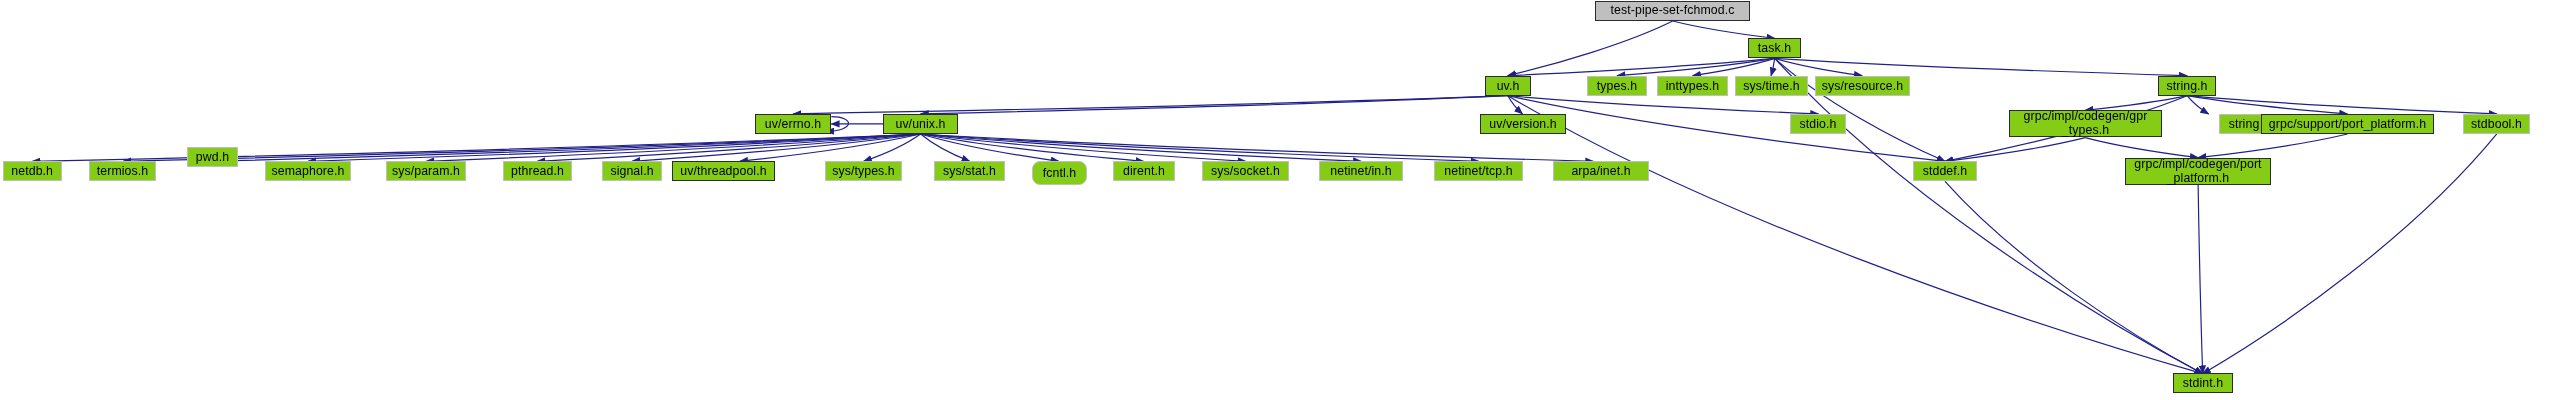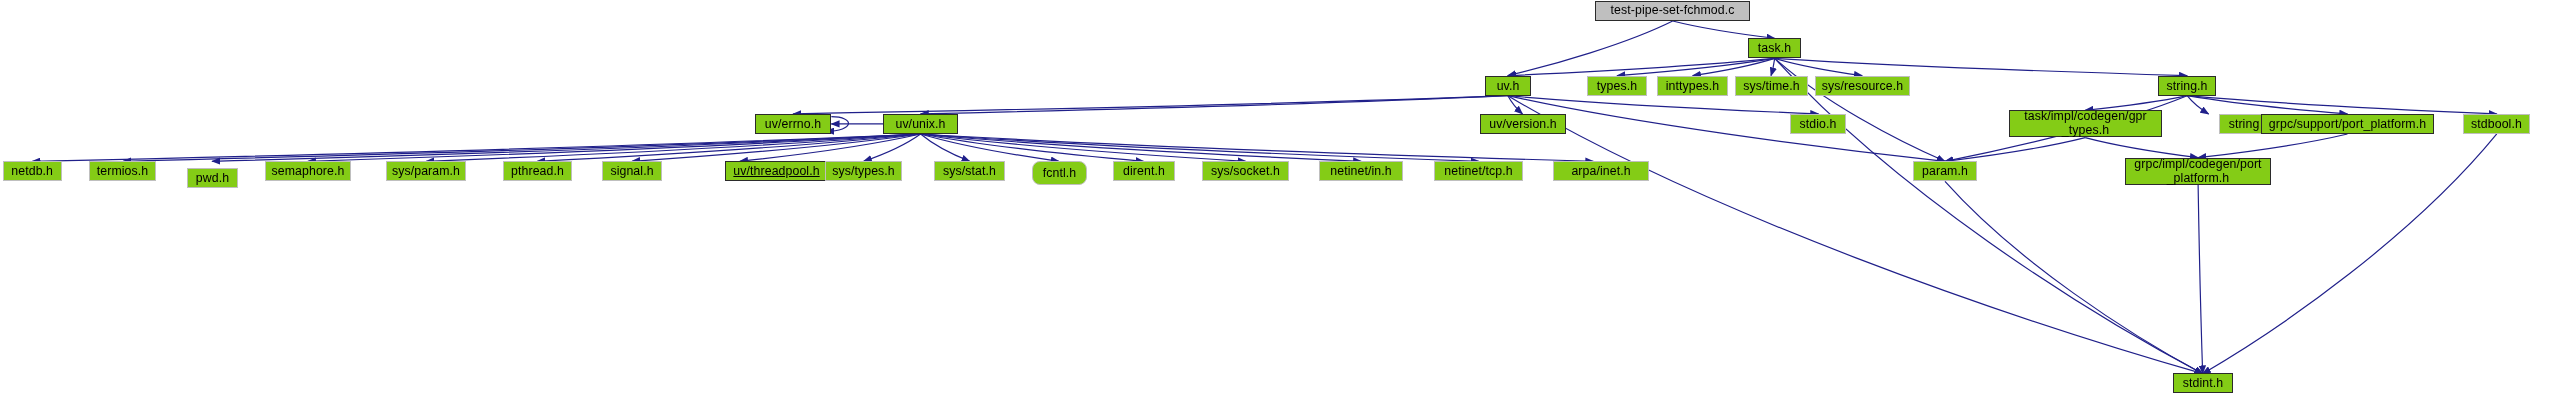--- a/index.html
+++ b/index.html
@@ -78,40 +78,40 @@
       <div class="node linked" style="left: 1485px; top: 76px; width: 46px; height: 20px;">uv.h</div>
       <div class="node plain" style="left: 1587px; top: 76px; width: 60px; height: 20px;">types.h</div>
       <div class="node plain" style="left: 1657px; top: 76px; width: 71px; height: 20px;">inttypes.h</div>
       <div class="node plain" style="left: 1735px; top: 76px; width: 73px; height: 20px;">sys/time.h</div>
       <div class="node plain" style="left: 1815px; top: 76px; width: 95px; height: 20px;">sys/resource.h</div>
       <div class="node linked" style="left: 2158px; top: 76px; width: 58px; height: 20px;">string.h</div>
       <div class="node linked" style="left: 755px; top: 114px; width: 76px; height: 20px;">uv/errno.h</div>
       <div class="node linked" style="left: 883px; top: 114px; width: 75px; height: 20px;">uv/unix.h</div>
       <div class="node linked" style="left: 1480px; top: 114px; width: 86px; height: 20px;">uv/version.h</div>
       <div class="node plain" style="left: 1790px; top: 114px; width: 56px; height: 20px;">stdio.h</div>
-      <div class="node linked two-line" style="left: 2009px; top: 110px; width: 153px; height: 27px;">task/impl/codegen/gpr
+      <div class="node linked two-line" style="left: 2009px; top: 110px; width: 153px; height: 27px;">grpc/impl/codegen/gpr
 _types.h</div>
       <div class="node plain" style="left: 2184px; top: 114px; width: 50px; height: 20px; margin-left: 35px;">string</div>
       <div class="node linked" style="left: 2261px; top: 114px; width: 173px; height: 20px;">grpc/support/port_platform.h</div>
       <div class="node plain" style="left: 2463px; top: 114px; width: 67px; height: 20px;">stdbool.h</div>
       <div class="node plain" style="left: 2.7px; top: 161px; width: 59px; height: 20px;">netdb.h</div>
       <div class="node plain" style="left: 89px; top: 161px; width: 67px; height: 20px;">termios.h</div>
-      <div class="node plain" style="left: 187px; top: 168px; width: 51px; height: 20px;">pwd.h</div>
+      <div class="node plain" style="left: 187px; top: 147px; width: 51px; height: 20px;">pwd.h</div>
       <div class="node plain" style="left: 265px; top: 161px; width: 86px; height: 20px;">semaphore.h</div>
       <div class="node plain" style="left: 386px; top: 161px; width: 80px; height: 20px;">sys/param.h</div>
       <div class="node plain" style="left: 503px; top: 161px; width: 69px; height: 20px;">pthread.h</div>
       <div class="node plain" style="left: 602px; top: 161px; width: 60px; height: 20px;">signal.h</div>
-      <div class="node linked" style="left: 725px; top: 161px; width: 103px; height: 20px; text-decoration: underline;">uv/threadpool.h</div>
+      <div class="node linked" style="left: 672px; top: 161px; width: 103px; height: 20px;">uv/threadpool.h</div>
       <div class="node plain" style="left: 825px; top: 161px; width: 77px; height: 20px;">sys/types.h</div>
       <div class="node plain" style="left: 934px; top: 161px; width: 71px; height: 20px;">sys/stat.h</div>
       <div class="node plain" style="left: 1032px; top: 161px; width: 55px; height: 24px; border-radius: 8px;">fcntl.h</div>
       <div class="node plain" style="left: 1113px; top: 161px; width: 62px; height: 20px;">dirent.h</div>
       <div class="node plain" style="left: 1202px; top: 161px; width: 87px; height: 20px;">sys/socket.h</div>
       <div class="node plain" style="left: 1319px; top: 161px; width: 84px; height: 20px;">netinet/in.h</div>
       <div class="node plain" style="left: 1434px; top: 161px; width: 89px; height: 20px;">netinet/tcp.h</div>
       <div class="node plain" style="left: 1553px; top: 161px; width: 96px; height: 20px;">arpa/inet.h</div>
-      <div class="node plain" style="left: 1913px; top: 161px; width: 64px; height: 20px;">param.h</div>
+      <div class="node plain" style="left: 1913px; top: 161px; width: 64px; height: 20px;">stddef.h</div>
       <div class="node linked two-line" style="left: 2125px; top: 158px; width: 146px; height: 27px;">grpc/impl/codegen/port
 _platform.h</div>
       <div class="node linked" style="left: 2173px; top: 373px; width: 60px; height: 20px;">stdint.h</div>
     </div>
 </div>
 
 
 </body></html>

